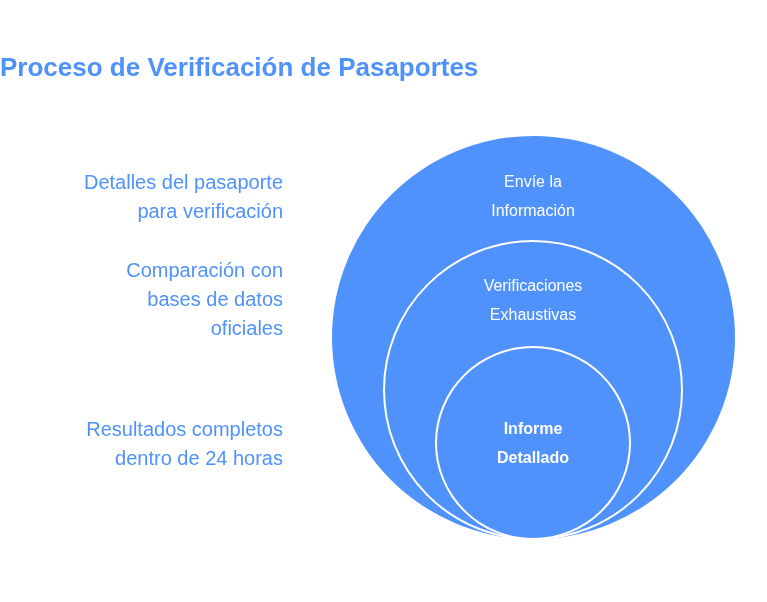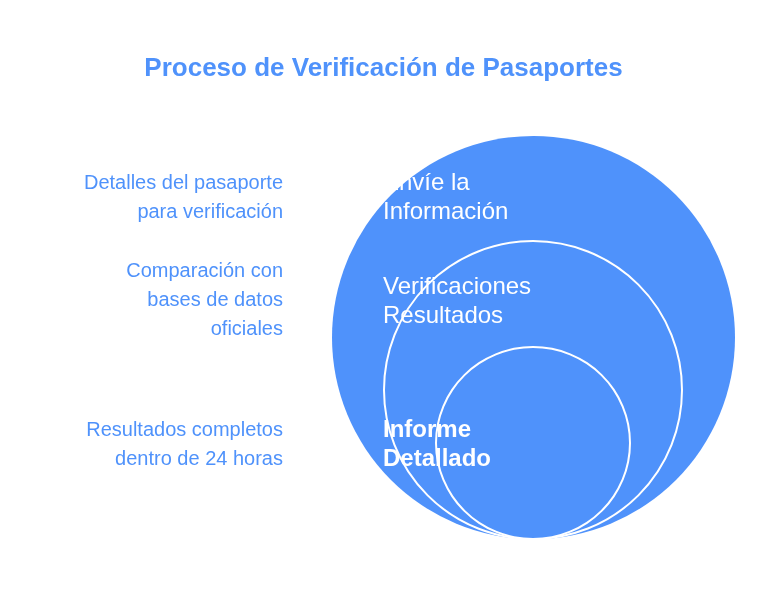--- a/index.html
+++ b/index.html
@@ -1,27 +1,27 @@
 <!DOCTYPE html>
 <html><head>
 <meta charset="utf-8">
 <style>
   html, body { margin: 0; padding: 0; background: #ffffff; }
   body { width: 767px; height: 602px; position: relative; overflow: hidden;
          font-family: "Liberation Sans", sans-serif; }
-  .title { position: absolute; left: 0; width: 767px; top: 50px; text-align: center;
+  .title { position: absolute; left: 0; width: 767px; top: 50px; 
            font-size: 26px; font-weight: bold; color: #4f92fb; line-height: 34px; }
   .label { position: absolute; right: 484px; text-align: right; color: #4f92fb;
            font-size: 20px; line-height: 29px; white-space: pre-line; width: 290px; }
   .circle { position: absolute; border-radius: 50%; background: #4f92fb; box-sizing: border-box; }
   .outer { left: 332px; top: 136px; width: 403px; height: 403px; }
   .middle { left: 383px; top: 240px; width: 300px; height: 300px; border: 2px solid #ffffff; }
   .inner { left: 435px; top: 346px; width: 196px; height: 194px; border: 2px solid #ffffff; }
-  .ctext { position: absolute; left: 383px; width: 300px; text-align: left; color: #ffffff;
-           font-size: 24px; line-height: 29px; white-space: pre-line; }
+  .ctext { position: absolute; left: 383px; width: 300px; text-align: center; color: #ffffff;
+           font-size: 16px; line-height: 29px; white-space: pre-line; }
 </style>
 </head>
 <body>
 
 <div class="title">Proceso de Verificación de Pasaportes</div>
 
 <div class="label" style="top:168px;">Detalles del pasaporte
 para verificación</div>
 <div class="label" style="top:256px;">Comparación con
 bases de datos
@@ -29,15 +29,15 @@
 <div class="label" style="top:415px;">Resultados completos
 dentro de 24 horas</div>
 
 <div class="circle outer"></div>
 <div class="circle middle"></div>
 <div class="circle inner"></div>
 
 <div class="ctext" style="top:167px;">Envíe la
 Información</div>
 <div class="ctext" style="top:271px;">Verificaciones
-Resultados</div>
+Exhaustivas</div>
 <div class="ctext" style="top:414px;font-weight:bold;">Informe
 Detallado</div>
 
 </body></html>

